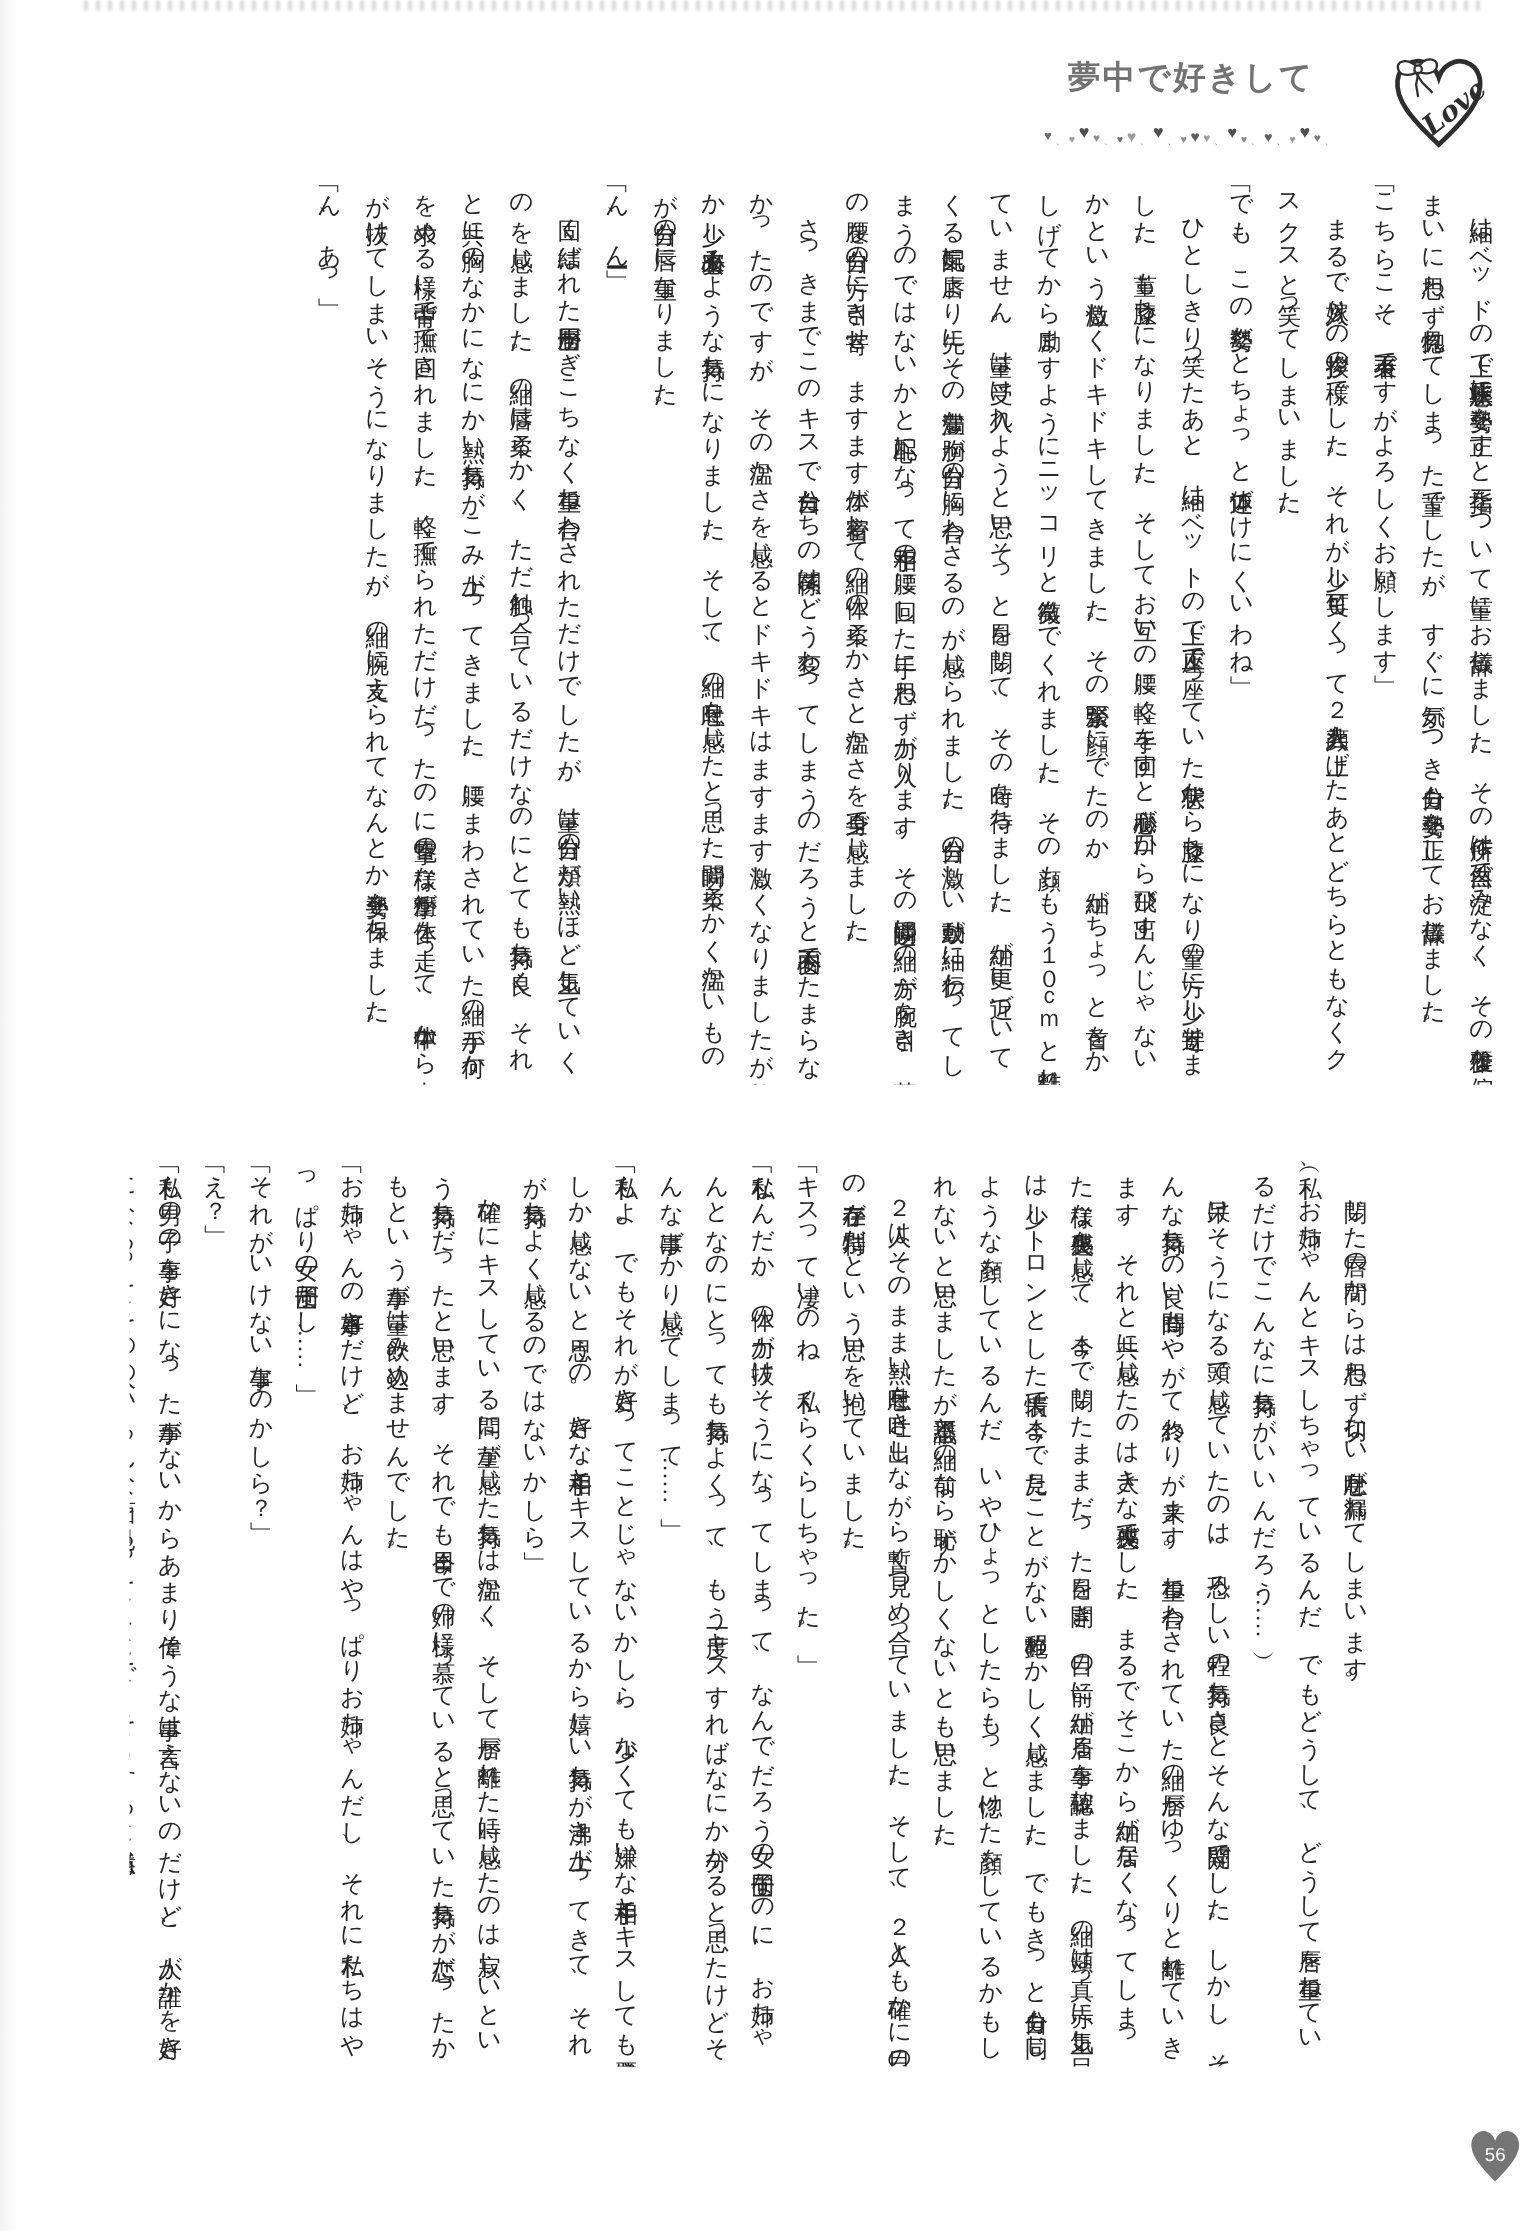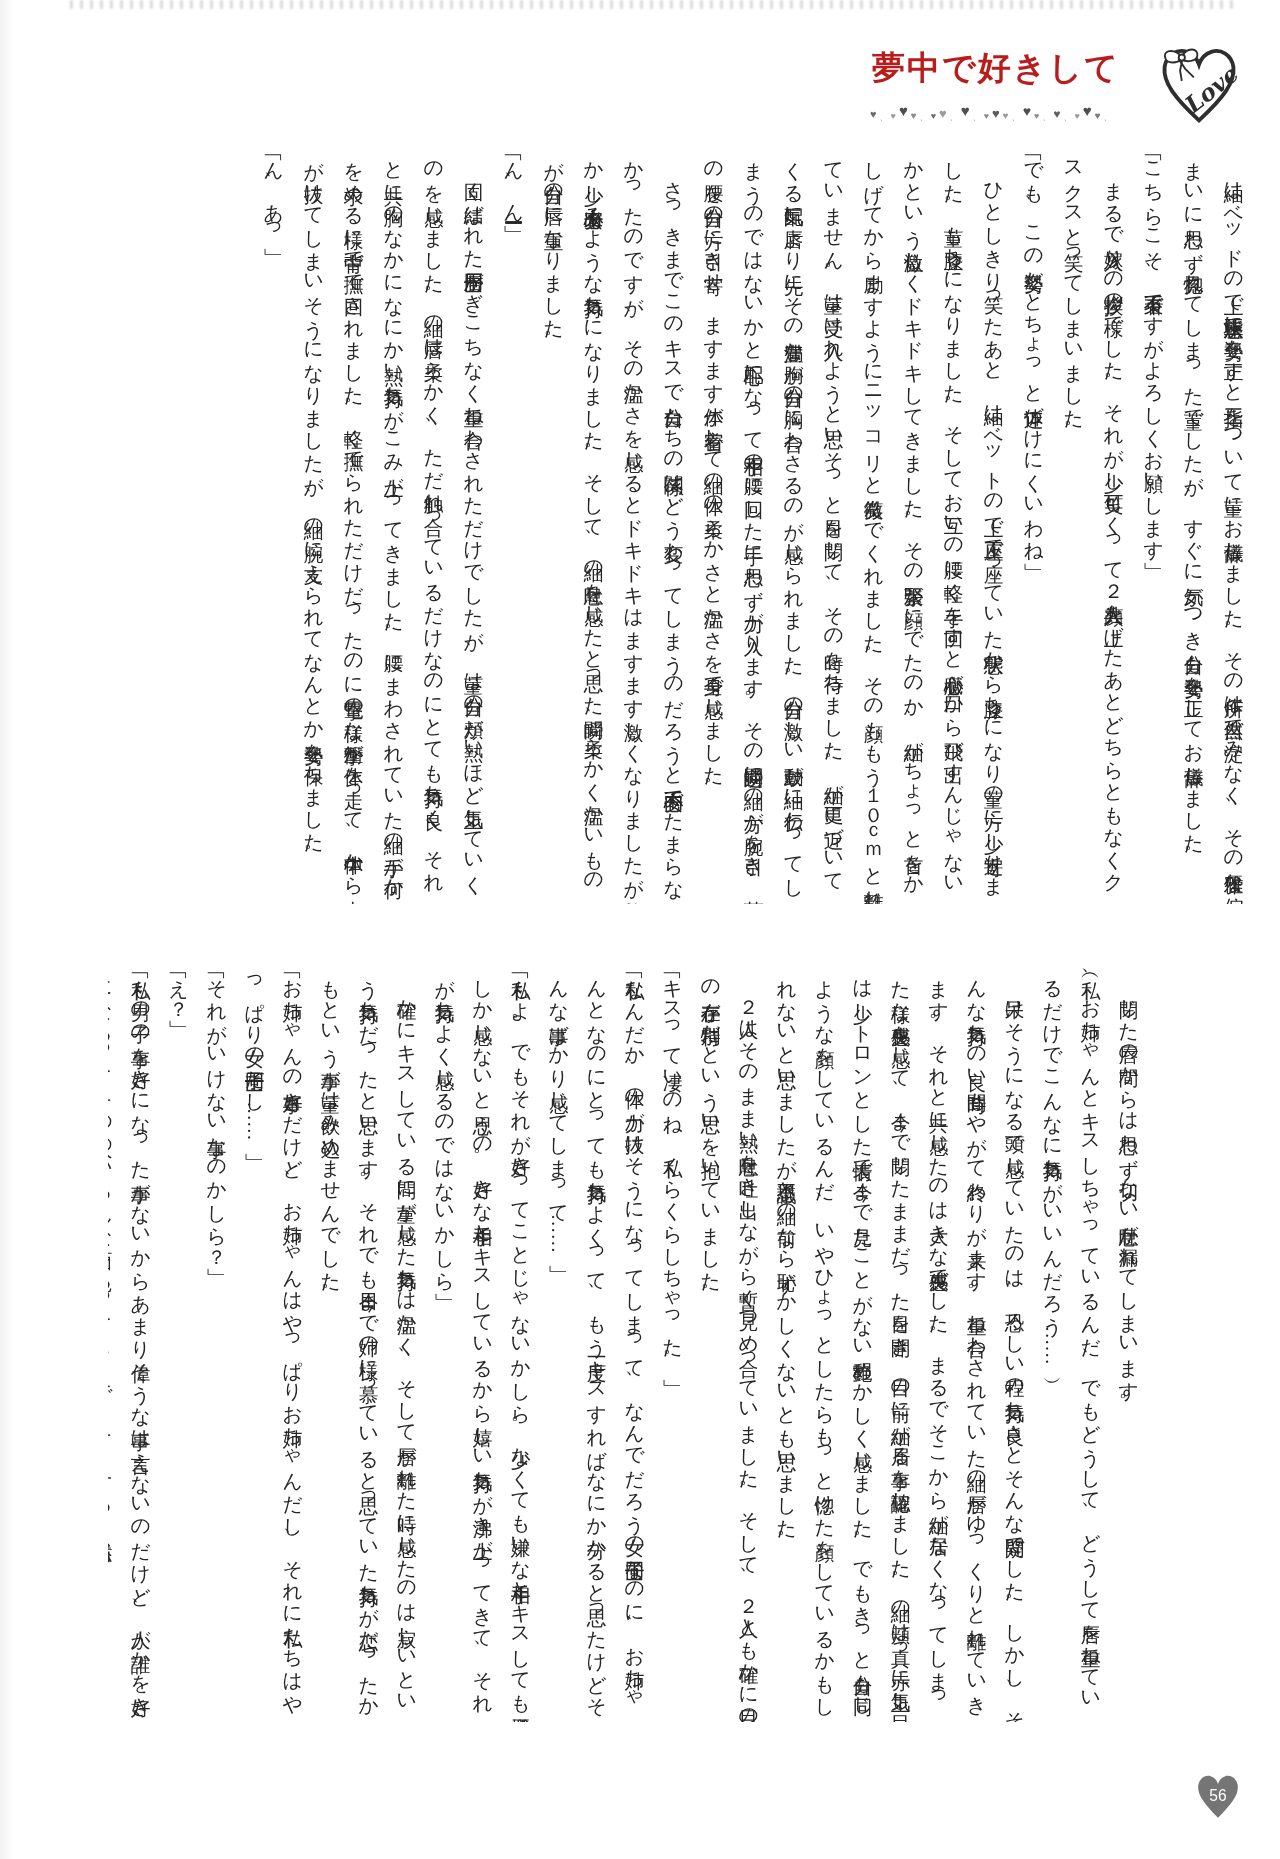--- a/index.html
+++ b/index.html
@@ -13,23 +13,23 @@
     position:absolute;top:0;left:70px;right:40px;height:9px;opacity:.35;
     background:repeating-linear-gradient(90deg,rgba(60,60,60,.55) 0 3px,transparent 3px 10px);
     filter:blur(1.2px);
   }
   .edge-left{
     position:absolute;top:0;left:0;bottom:0;width:14px;
     background:linear-gradient(90deg,rgba(0,0,0,.05),transparent);
   }
   
   .title{
-    position:absolute;left:872px;top:46px;
+    position:absolute;left:890px;top:46px;
     font-family:"Liberation Sans","DejaVu Sans",sans-serif;
-    font-size:33px;font-weight:700;letter-spacing:2px;color:#b91c1c;
+    font-size:27px;font-weight:700;letter-spacing:2px;color:#737373;
     white-space:nowrap;
   }
   .hearts-row{
     position:absolute;left:870px;top:98px;width:300px;height:24px;
     white-space:nowrap;display:flex;align-items:flex-end;gap:3px;
   }
   .hearts-row span{display:inline-block;line-height:1;}
   .logo{position:absolute;left:1156px;top:40px;width:86px;height:92px;}
   
   .vtext{
@@ -39,21 +39,21 @@
     text-orientation:mixed;
     font-size:19.7px;
     color:#262626;
     overflow:hidden;
   }
   .vtext p{margin:0;padding:0;}
   .vtext p.indent{text-indent:1em;}
   .vtext-top{top:148px;right:26px;width:1172px;height:756px;line-height:40px;}
   .vtext-bottom{top:966px;right:132px;width:1040px;height:756px;line-height:38px;}
   
-  .page-heart{position:absolute;left:1192px;top:1768px;width:52px;height:56px;}
+  .page-heart{position:absolute;left:1220px;top:1768px;width:52px;height:56px;}
 </style>
 </head>
 <body>
 
 <div class="bleed-top"></div>
 <div class="edge-left"></div>
 
 <div class="title">夢中で好きして</div>
 <div class="hearts-row">
     <span style="font-size: 11px; color: rgb(107, 107, 107); transform: translateY(-2px);">♥</span>

